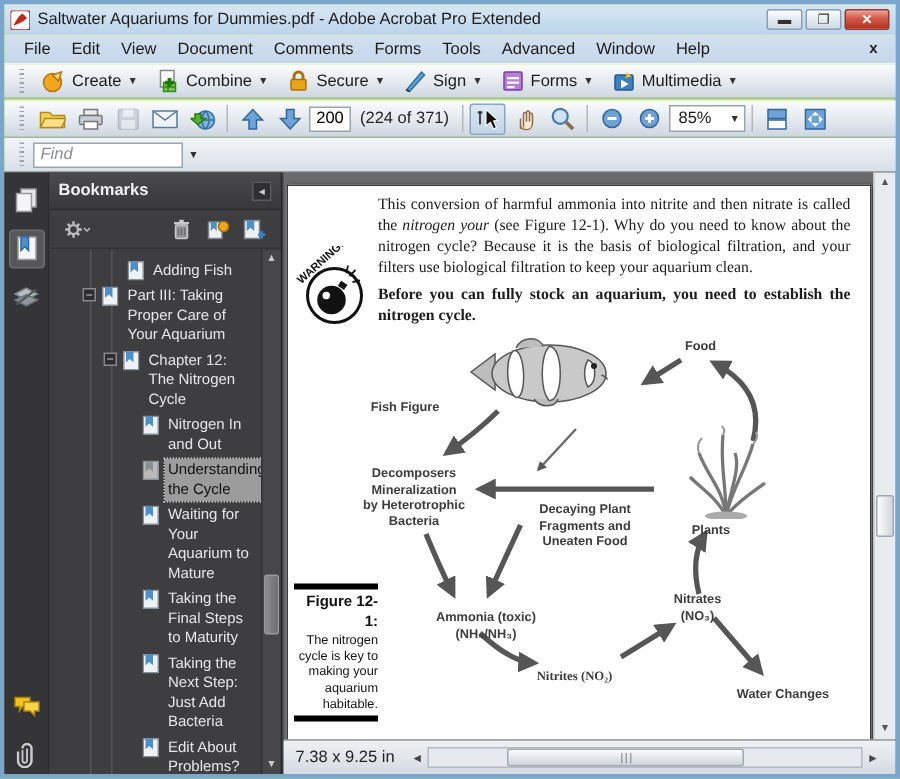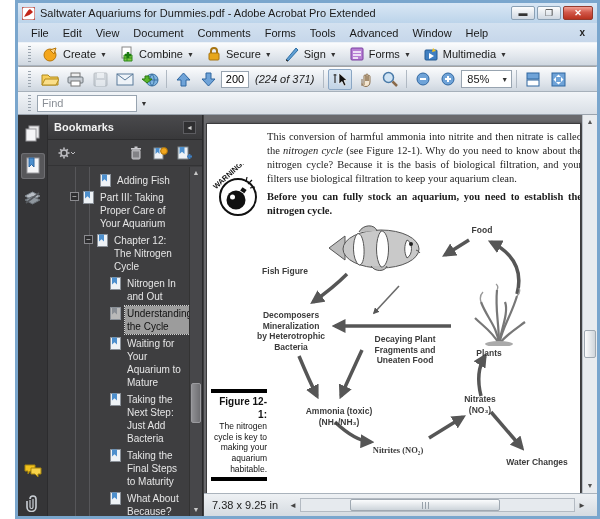--- a/index.html
+++ b/index.html
@@ -1,19 +1,19 @@
 <!DOCTYPE html>
 <html><head>
 <meta charset="utf-8">
 <style>
   * { box-sizing: border-box; margin: 0; padding: 0; }
   html,body { width:600px; height:519px; overflow:hidden; }
   body { font-family:"Liberation Sans", sans-serif; font-size:11px; color:#1a1a1a; }
 
-  .window { position:absolute; inset:0; border:3px solid #7aa6cd; background:#a3a3a3; box-shadow: inset 0 0 0 1px #9dbdda; margin-left: 15px; }
+  .window { position:absolute; inset:0; border:3px solid #7aa6cd; background:#bef264; box-shadow: inset 0 0 0 1px #9dbdda; }
 
   
   .titlebar { position:absolute; left:0; right:0; top:0; height:20px; background:linear-gradient(#d9e7f5,#bcd4ea); display:flex; align-items:center; padding:0 4px; }
   .titlebar .title { flex:1; font-size:11px; color:#1c1c1c; white-space:nowrap; overflow:hidden; }
   .pdficon { width:13px; height:13px; margin-right:5px; flex:0 0 auto; }
   .winbtns { display:flex; gap:2px; }
   .winbtn { width:24px; height:14px; border:1px solid #8aa0b4; border-radius:2px; background:linear-gradient(#fdfdfd,#cfd8e2); display:flex; align-items:center; justify-content:center; font-size:9px; color:#333; line-height:1; }
   .winbtn.close { width:30px; background:linear-gradient(#f2a093,#d2584a 45%,#b8321f); border-color:#93392c; color:#fff; font-weight:bold; }
 
   
@@ -27,28 +27,28 @@
   .tb-btn { display:flex; align-items:center; gap:4px; padding:2px 5px; border:1px solid transparent; border-radius:2px; height:20px; }
   .tb-btn .lbl { font-size:11px; color:#1a1a1a; white-space:nowrap; }
   .caret { font-size:7px; color:#333; line-height:1; }
   .tb-sep { width:1px; height:18px; background:#b0b9c3; margin:0 3px; flex:0 0 auto; }
 
   
   .toolbar2 { position:absolute; left:0; right:0; top:64px; height:25px; background:linear-gradient(#fbfcfd,#dde3ea 70%,#ced6df); border-bottom:1px solid #a6b0ba; display:flex; align-items:center; padding:0 4px 0 10px; gap:1px; }
   .ico-btn { width:24px; height:21px; display:flex; align-items:center; justify-content:center; border:1px solid transparent; border-radius:2px; }
   .ico-btn.active { border-color:#8aa6c4; background:linear-gradient(#dce8f4,#c2d4e6); }
   .pg-input { width:28px; height:17px; border:1px solid #98a4b0; background:#fff; font-size:11px; text-align:center; font-family:"Liberation Sans",sans-serif; }
-  .pg-info { font-size:11px; color:#222; padding:0 5px; white-space:nowrap;font-style:italic; }
+  .pg-info { font-size:11px; color:#222; padding:0 5px; white-space:nowrap; }
   .zoom-combo { display:flex; align-items:center; height:18px; border:1px solid #98a4b0; background:#fff; }
   .zoom-combo .zval { width:36px; text-align:left; padding-left:5px; font-size:11px; }
   .zoom-combo .zdrop { width:13px; height:100%; display:flex; align-items:center; justify-content:center; font-size:7px; color:#333; }
 
   
   .findbar { position:absolute; left:0; right:0; top:89px; height:23px; background:linear-gradient(#f2f5f8,#d9dfe6); border-bottom:1px solid #9aa3ad; display:flex; align-items:center; padding:0 4px 0 10px; }
-  .find-input { width:100px; height:17px; border:1px solid #98a4b0; background:#fff; font-size:11px; padding:0 4px; font-family:"Liberation Sans",sans-serif; color:#333; }
+  .find-input { width:100px; height:17px; border:1px solid #98a4b0; background:#fff; font-size:11px; padding:0 4px; font-family:"Liberation Sans",sans-serif; color:#333;font-style:italic; }
   .find-input::placeholder { color:#8a8f96; }
   .find-drop { width:14px; height:17px; display:flex; align-items:center; justify-content:center; font-size:7px; color:#333; }
 
   
   .main { position:absolute; left:0; right:0; top:112px; bottom:0; background:#3e3e40;padding-left:10px; }
 
   .navstrip { position:absolute; left:0; top:0; bottom:0; width:30px; background:#353537; border-right:1px solid #2c2c2e; display:flex; flex-direction:column; align-items:center; padding-top:6px; gap:6px; }
   .nav-ico { width:24px; height:26px; display:flex; align-items:center; justify-content:center; border-radius:3px; }
   .nav-ico.active { background:#57575a; box-shadow:inset 0 0 0 1px #6e6e72; }
   .navstrip .spacer { flex:1; }
@@ -434,54 +434,54 @@
               <path d="M2 0.5 h5 v7 l-2.5-2.2 L2 7.5 Z" fill="#4d8fcd"></path>
             </svg>
           <span class="bmlabel">Waiting for Your Aquarium to Mature</span>
         </div>
 
         <div class="bm-row i-l3">
           <svg class="bmicon" width="11" height="13" viewBox="0 0 11 13">
               <rect class="pg" x="0.5" y="0.5" width="10" height="12" fill="#eef2f6" stroke="#8a9098"></rect>
               <path d="M2 0.5 h5 v7 l-2.5-2.2 L2 7.5 Z" fill="#4d8fcd"></path>
             </svg>
+          <span class="bmlabel">Taking the Final Steps to Maturity</span>
+        </div>
+
+        <div class="bm-row i-l3">
+          <svg class="bmicon" width="11" height="13" viewBox="0 0 11 13">
+              <rect class="pg" x="0.5" y="0.5" width="10" height="12" fill="#eef2f6" stroke="#8a9098"></rect>
+              <path d="M2 0.5 h5 v7 l-2.5-2.2 L2 7.5 Z" fill="#4d8fcd"></path>
+            </svg>
           <span class="bmlabel">Taking the Next Step: Just Add Bacteria</span>
         </div>
 
         <div class="bm-row i-l3">
           <svg class="bmicon" width="11" height="13" viewBox="0 0 11 13">
               <rect class="pg" x="0.5" y="0.5" width="10" height="12" fill="#eef2f6" stroke="#8a9098"></rect>
               <path d="M2 0.5 h5 v7 l-2.5-2.2 L2 7.5 Z" fill="#4d8fcd"></path>
             </svg>
-          <span class="bmlabel">Taking the Final Steps to Maturity</span>
-        </div>
-
-        <div class="bm-row i-l3">
-          <svg class="bmicon" width="11" height="13" viewBox="0 0 11 13">
-              <rect class="pg" x="0.5" y="0.5" width="10" height="12" fill="#eef2f6" stroke="#8a9098"></rect>
-              <path d="M2 0.5 h5 v7 l-2.5-2.2 L2 7.5 Z" fill="#4d8fcd"></path>
-            </svg>
-          <span class="bmlabel">What About Because?</span>
+          <span class="bmlabel">Edit About Problems?</span>
         </div>
 
       </div>
 
       <div class="bm-scroll">
         <div class="arr up">▲</div>
         <div class="thumb"></div>
         <div class="arr dn">▼</div>
       </div>
     </div>
 
     <div class="docwrap">
       <div class="docpane">
 
         <div class="page">
 
-          <p class="body-text p1"><span>This conversion of harmful ammonia into nitrite and then nitrate is called the </span><i>nitrogen cycle</i><span> (see Figure 12-1). Why do you need to know about the nitrogen cycle? Because it is the basis of biological filtration, and your filters use biological filtration to keep your aquarium clean.</span></p>
+          <p class="body-text p1"><span>This conversion of harmful ammonia into nitrite and then nitrate is called the </span><i>nitrogen your</i><span> (see Figure 12-1). Why do you need to know about the nitrogen cycle? Because it is the basis of biological filtration, and your filters use biological filtration to keep your aquarium clean.</span></p>
 
           <p class="body-text p2">Before you can fully stock an aquarium, you need to establish the nitrogen cycle.</p>
 
           <svg class="warnicon" width="52" height="56" viewBox="0 0 52 56">
             <text x="2" y="22" font-size="7.5" font-weight="bold" fill="#111" transform="rotate(-42 8 20)">WARNING!</text>
             <circle cx="27" cy="33" r="18" fill="#fff" stroke="#111" stroke-width="2"></circle>
             <circle cx="25" cy="36" r="9.5" fill="#111"></circle>
             <rect x="30" y="24" width="5" height="4" fill="#111" transform="rotate(35 32 26)"></rect>
             <g stroke="#111" stroke-width="1.2">
                 <path d="M37 20 l4 -4 M39 24 l5 -1 M35 18 l1 -5"></path>

